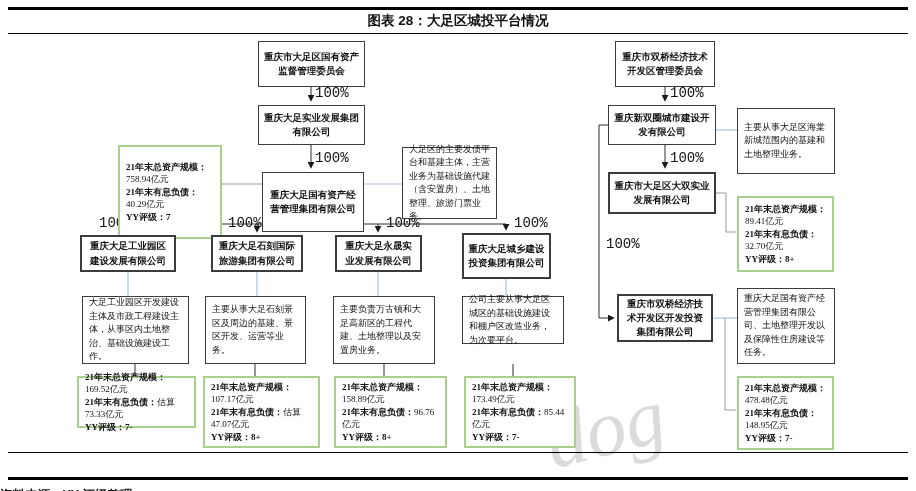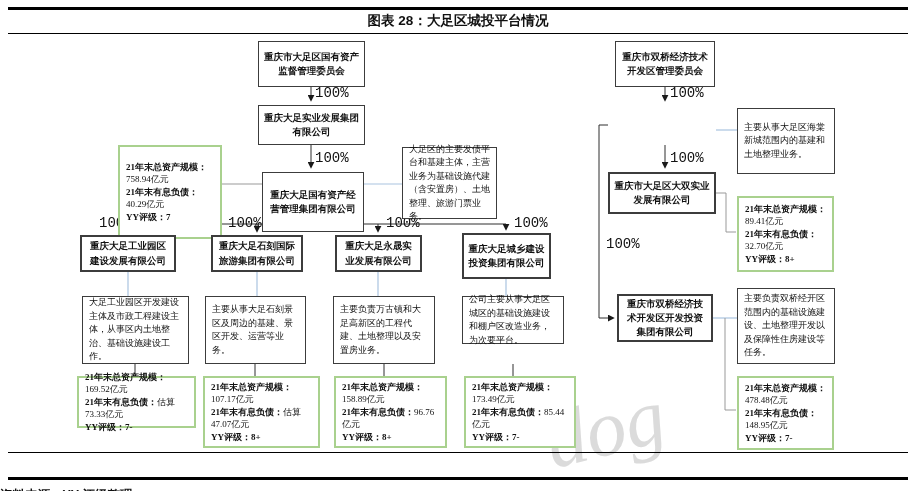--- a/index.html
+++ b/index.html
@@ -125,31 +125,32 @@
     <div class="fin-row"><span class="fl">21年末有息负债：</span><span class="fv">96.76亿元</span></div>
     <div class="fin-row fl">YY评级：8+</div>
   </div>
   <div class="box green" style="left:464px;top:376px;width:112px;height:72px">
     <div class="fin-row"><span class="fl">21年末总资产规模：</span><span class="fv">173.49亿元</span></div>
     <div class="fin-row"><span class="fl">21年末有息负债：</span><span class="fv">85.44亿元</span></div>
     <div class="fin-row fl">YY评级：7-</div>
   </div>
 
   <div class="box" style="left:615px;top:41px;width:100px;height:46px">重庆市双桥经济技术开发区管理委员会</div>
+  <div class="box" style="left:608px;top:105px;width:108px;height:40px">重庆新双圈城市建设开发有限公司</div>
   <div class="box heavy" style="left:608px;top:172px;width:108px;height:42px">重庆市大足区大双实业发展有限公司</div>
   <div class="box note" style="left:737px;top:108px;width:98px;height:66px">主要从事大足区海棠新城范围内的基建和土地整理业务。</div>
 
   <div class="box green" style="left:737px;top:196px;width:97px;height:76px">
     <div class="fin-row"><span class="fl">21年末总资产规模：</span><span class="fv">89.41亿元</span></div>
     <div class="fin-row"><span class="fl">21年末有息负债：</span><span class="fv">32.70亿元</span></div>
     <div class="fin-row fl">YY评级：8+</div>
   </div>
 
   <div class="box heavy" style="left:617px;top:294px;width:96px;height:48px">重庆市双桥经济技术开发区开发投资集团有限公司</div>
-  <div class="box note" style="left:737px;top:288px;width:98px;height:76px">主要负责双桥经开区范围内的基础设施建设、土地整理开发以及保障性住房建设等任务。</div>
+  <div class="box note" style="left:737px;top:288px;width:98px;height:76px">重庆大足国有资产经营管理集团有限公司、土地整理开发以及保障性住房建设等任务。</div>
 
   <div class="box green" style="left:737px;top:376px;width:97px;height:74px">
     <div class="fin-row"><span class="fl">21年末总资产规模：</span><span class="fv">478.48亿元</span></div>
     <div class="fin-row"><span class="fl">21年末有息负债：</span><span class="fv">148.95亿元</span></div>
     <div class="fin-row fl">YY评级：7-</div>
   </div>
 
   <div class="rule thin" style="top:452px"></div>
   <div class="source">资料来源：YY 评级整理</div>
   <div class="rule thick" style="top:477px"></div>

